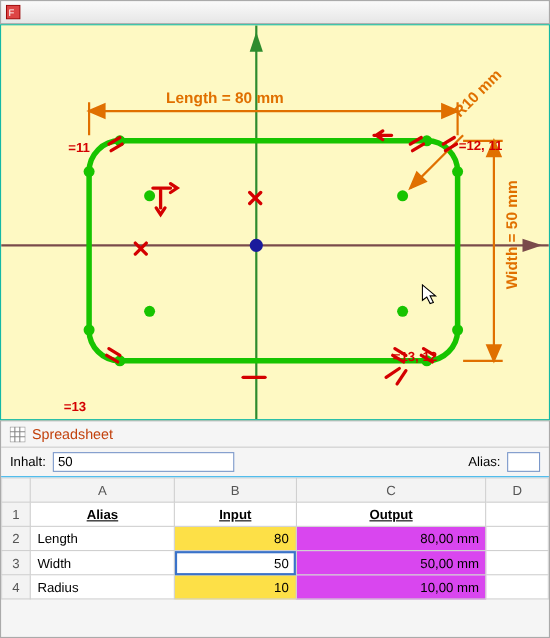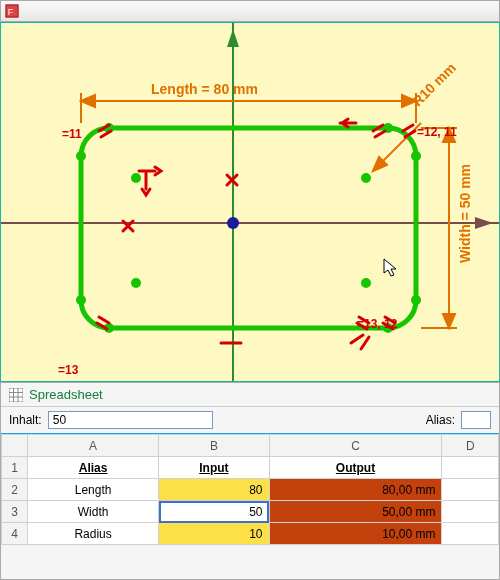--- a/index.html
+++ b/index.html
@@ -38,21 +38,21 @@
     border: 1px solid #aaa;
     display: flex;
     flex-direction: column;
   }
   .panel-title {
     display: flex;
     align-items: center;
     gap: 6px;
     padding: 4px 8px;
     font-size: 13px;
-    color: #15803d;
+    color: #c2410c;
     border-bottom: 1px solid #ccc;
   }
   .panel-title .grid-icon {
     width: 14px; height: 14px;
   }
   .inhalt-row {
     display: flex;
     align-items: center;
     gap: 6px;
     padding: 4px 8px;
@@ -78,32 +78,31 @@
   table.sheet {
     border-collapse: collapse;
     width: 100%;
     background: #fff;
   }
   table.sheet th, table.sheet td {
     border: 1px solid #d0d0d0;
     height: 22px;
     font-size: 12px;
     padding: 0 6px;
-    text-align: center;
   }
   table.sheet th.rowhdr, table.sheet th.colhdr, table.sheet th.corner {
     background: #f3f3f3;
     font-weight: normal;
     color: #555;
     text-align: center;
   }
   table.sheet th.rowhdr { width: 26px; }
   table.sheet .hdr-cell { font-weight: bold; text-decoration: underline; text-align: center;}
   table.sheet td.in { text-align: right; }
-  table.sheet td.out { text-align: right; background: #c2410c; }
+  table.sheet td.out { text-align: right; background: #d946ef; }
   table.sheet td.in.hl { background: #fde047; }
   table.sheet td.sel { outline: 2px solid #3a72c9; outline-offset: -2px; }
   .dim-label {
     position: absolute;
     color: #e07000;
     font-weight: bold;
     font-size: 14px;
     white-space: nowrap;
   }
   .cons-label {

